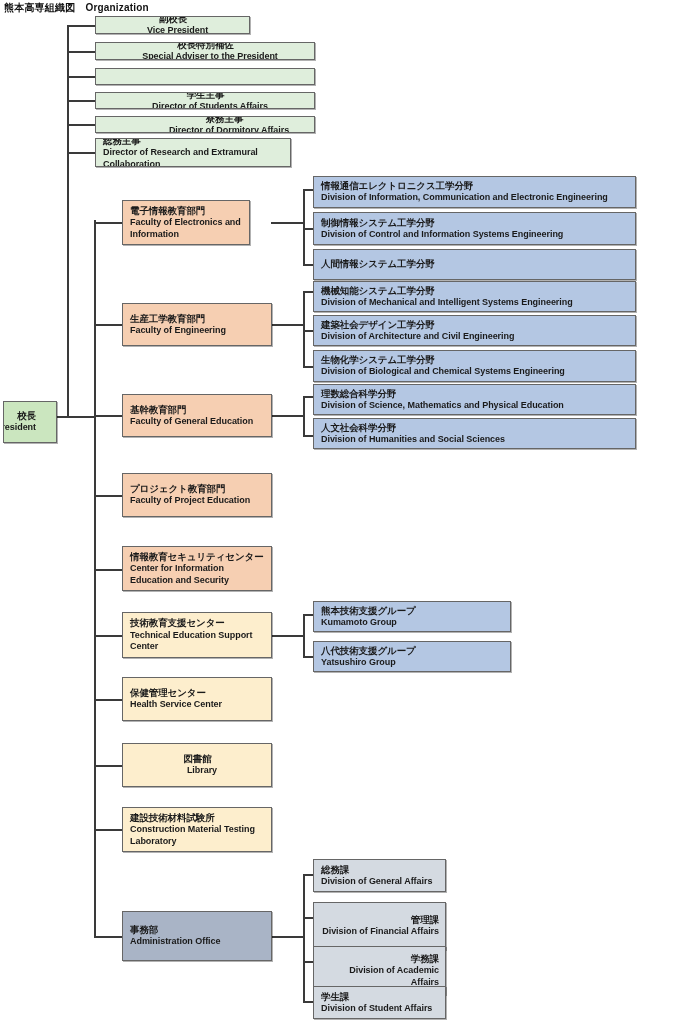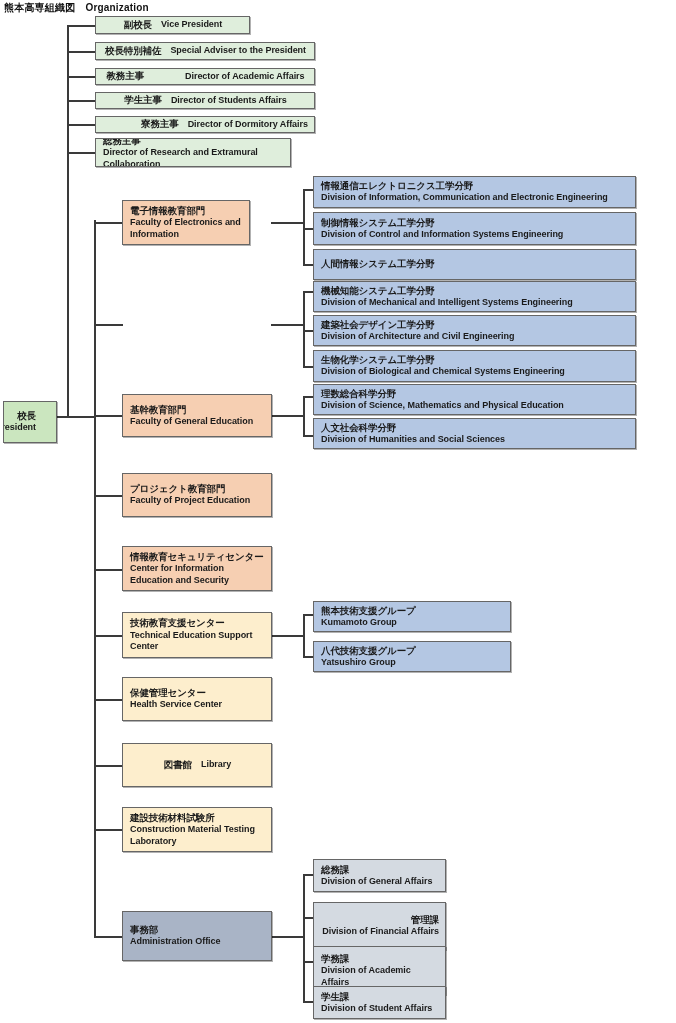--- a/index.html
+++ b/index.html
@@ -59,21 +59,21 @@
     white-space: nowrap;
     letter-spacing: -0.1px;
   }
   .box .en {
     font-size: 9px;
     font-weight: bold;
     letter-spacing: -0.05px;
   }
   
   .box.inline {
-    flex-direction: row;
+    flex-direction: column;
     align-items: center;
   }
   .box.inline .en { margin-left: 9px; }
 
   
   .c-green  { background: #dfeedc; }
   .c-green-pres { background: #cbe6bf; }
   .c-orange { background: #f6cfb2; }
   .c-cream  { background: #fdeecd; }
   .c-blue   { background: #b4c7e3; }
@@ -175,20 +175,24 @@
   <div class="box c-green" style="left:95px; top:138px; width:196px; height:29px;">
     <div class="jp">総務主事</div>
     <div class="en">Director of Research and Extramural Collaboration</div>
   </div>
 
   <div class="box c-orange" style="left:122px; top:200px; width:128px; height:45px;">
     <div class="jp">電子情報教育部門</div>
     <div class="en" style="white-space:normal;">Faculty of Electronics and Information</div>
   </div>
 
+  <div class="box c-orange" style="left:122px; top:303px; width:150px; height:43px;">
+    <div class="jp">生産工学教育部門</div>
+    <div class="en">Faculty of Engineering</div>
+  </div>
 
   <div class="box c-orange" style="left:122px; top:394px; width:150px; height:43px;">
     <div class="jp">基幹教育部門</div>
     <div class="en">Faculty of General Education</div>
   </div>
 
   <div class="box c-orange" style="left:122px; top:473px; width:150px; height:44px;">
     <div class="jp">プロジェクト教育部門</div>
     <div class="en">Faculty of Project Education</div>
   </div>
@@ -275,21 +279,21 @@
   <div class="box c-greylt" style="left:313px; top:859px; width:133px; height:33px;">
     <div class="jp">総務課</div>
     <div class="en">Division of General Affairs</div>
   </div>
 
   <div class="box c-greylt" style="left:313px; top:902px; width:133px; height:48px;text-align:right;">
     <div class="jp">管理課</div>
     <div class="en">Division of Financial Affairs</div>
   </div>
 
-  <div class="box c-greylt" style="left:313px; top:946px; width:133px; height:49px;">
+  <div class="box c-greylt" style="left:313px; top:946px; width:133px; height:49px;text-align:right;">
     <div class="jp">学務課</div>
     <div class="en">Division of Academic Affairs</div>
   </div>
 
   <div class="box c-greylt" style="left:313px; top:986px; width:133px; height:33px;">
     <div class="jp">学生課</div>
     <div class="en">Division of Student Affairs</div>
   </div>
 
 </div>

